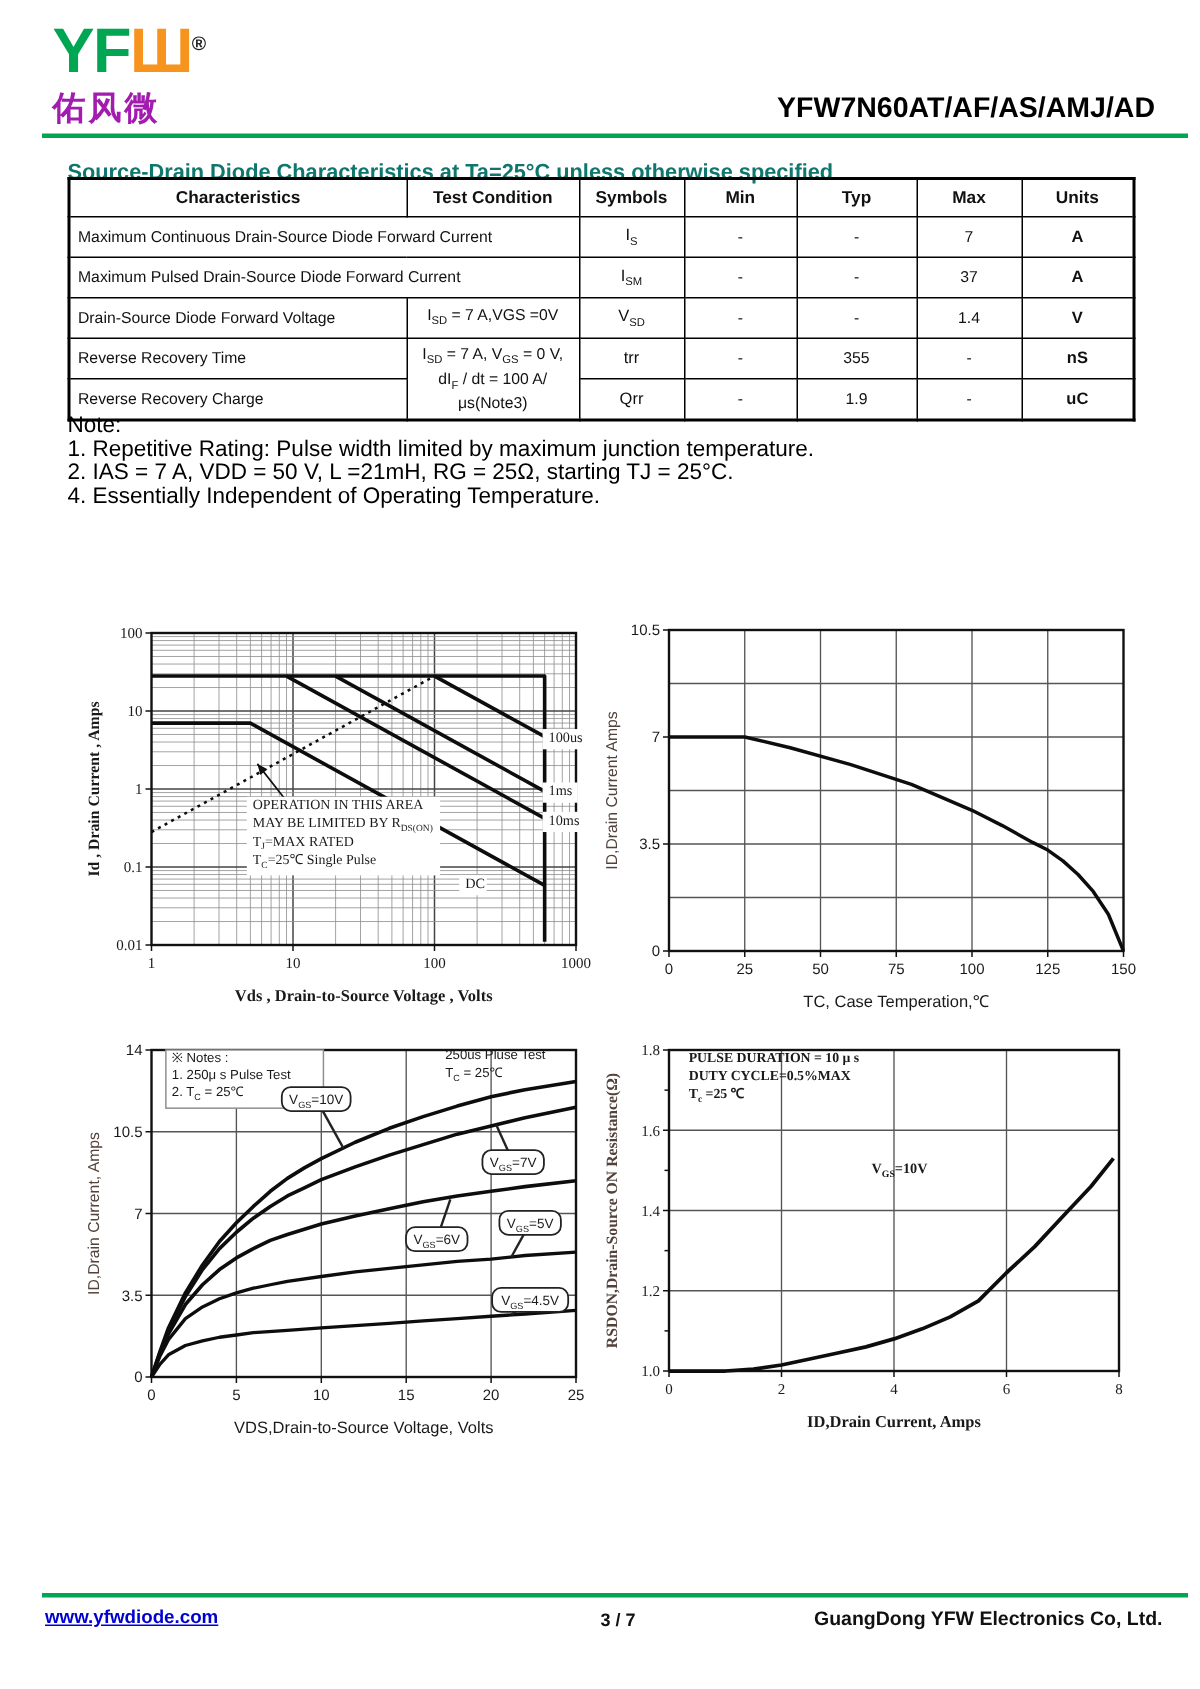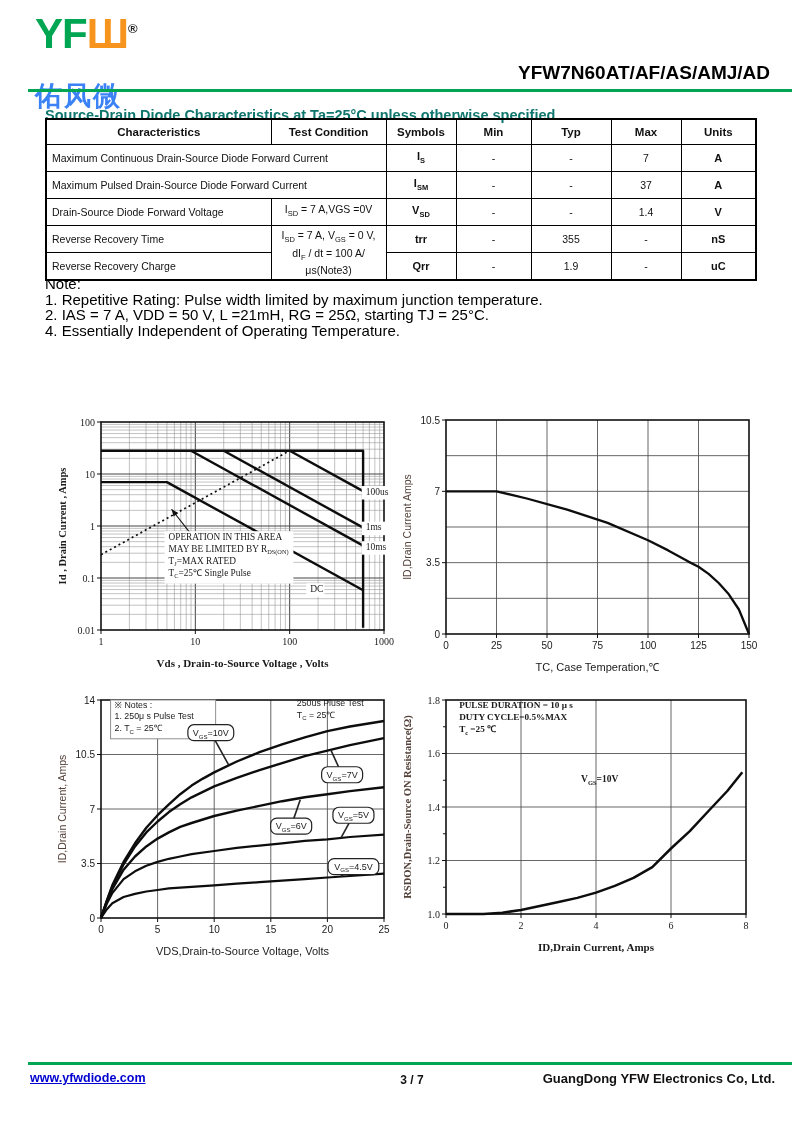--- a/index.html
+++ b/index.html
@@ -4,37 +4,37 @@
 <style>
   html,body{margin:0;padding:0;background:#fff;}
   .page{position:relative;width:800px;height:1126px;background:#fff;overflow:hidden;
         font-family:"Liberation Sans", sans-serif;color:#111;}
   
   .logo{position:absolute;left:35px;top:6px;}
   .logo-row{font-size:42px;line-height:46px;font-weight:bold;letter-spacing:-1px;}
   .logo-yf{color:#00A651;}
   .logo-sha{color:#F7941D;}
   .logo-reg{font-size:13px;vertical-align:super;color:#222;font-weight:bold;letter-spacing:0;}
-  .logo-cn{font-size:27px;font-weight:bold;color:#3b82f6;letter-spacing:2px;line-height:30px;margin-top:24px;}
+  .logo-cn{font-size:22px;font-weight:bold;color:#a21caf;letter-spacing:2px;line-height:30px;}
   .part-number{position:absolute;right:30px;top:62px;font-size:19px;font-weight:bold;color:#000;}
   .rule{position:absolute;left:28px;width:764px;height:3px;background:#00A651;}
   .rule-top{top:89px;}
   .rule-bottom{top:1062px;}
   .section-title{position:absolute;margin:12px;color:#0f766e;font-size:14.5px;font-weight:bold;}
   .title-diode{left:33px;top:95px;}
   .title-curves{left:50px;top:376px;}
   
   .table-wrap{position:absolute;left:45px;top:118px;width:710px;}
   table{border-collapse:collapse;border:2px solid #000;table-layout:fixed;width:710px;}
   th,td{border:1px solid #000;overflow:hidden;}
   th{font-size:11.5px;font-weight:bold;height:22px;text-align:center;}
   td{font-size:10.5px;height:26px;text-align:center;padding:0 2px;}
   td.c-char{text-align:left;padding-left:5px;}
   td.c-cond{font-size:10.5px;line-height:12px;margin-top:17px;}
-  td.c-sym{font-weight:bold;font-size:11px;}
+  td.c-sym{font-weight:normal;font-size:11px;}
   td.c-units{font-weight:bold;font-size:11px;}
   sub{font-size:7.5px;}
   
   .notes{position:absolute;left:45px;top:276px;font-size:15px;line-height:15.5px;color:#000;}
   .notes ul{margin:0;padding:0;list-style:none;}
   
   svg.chart{position:absolute;overflow:visible;}
   #chart-0{left:55px;top:410px;}
   #chart-1{left:400px;top:408px;}
   #chart-2{left:55px;top:688px;}

